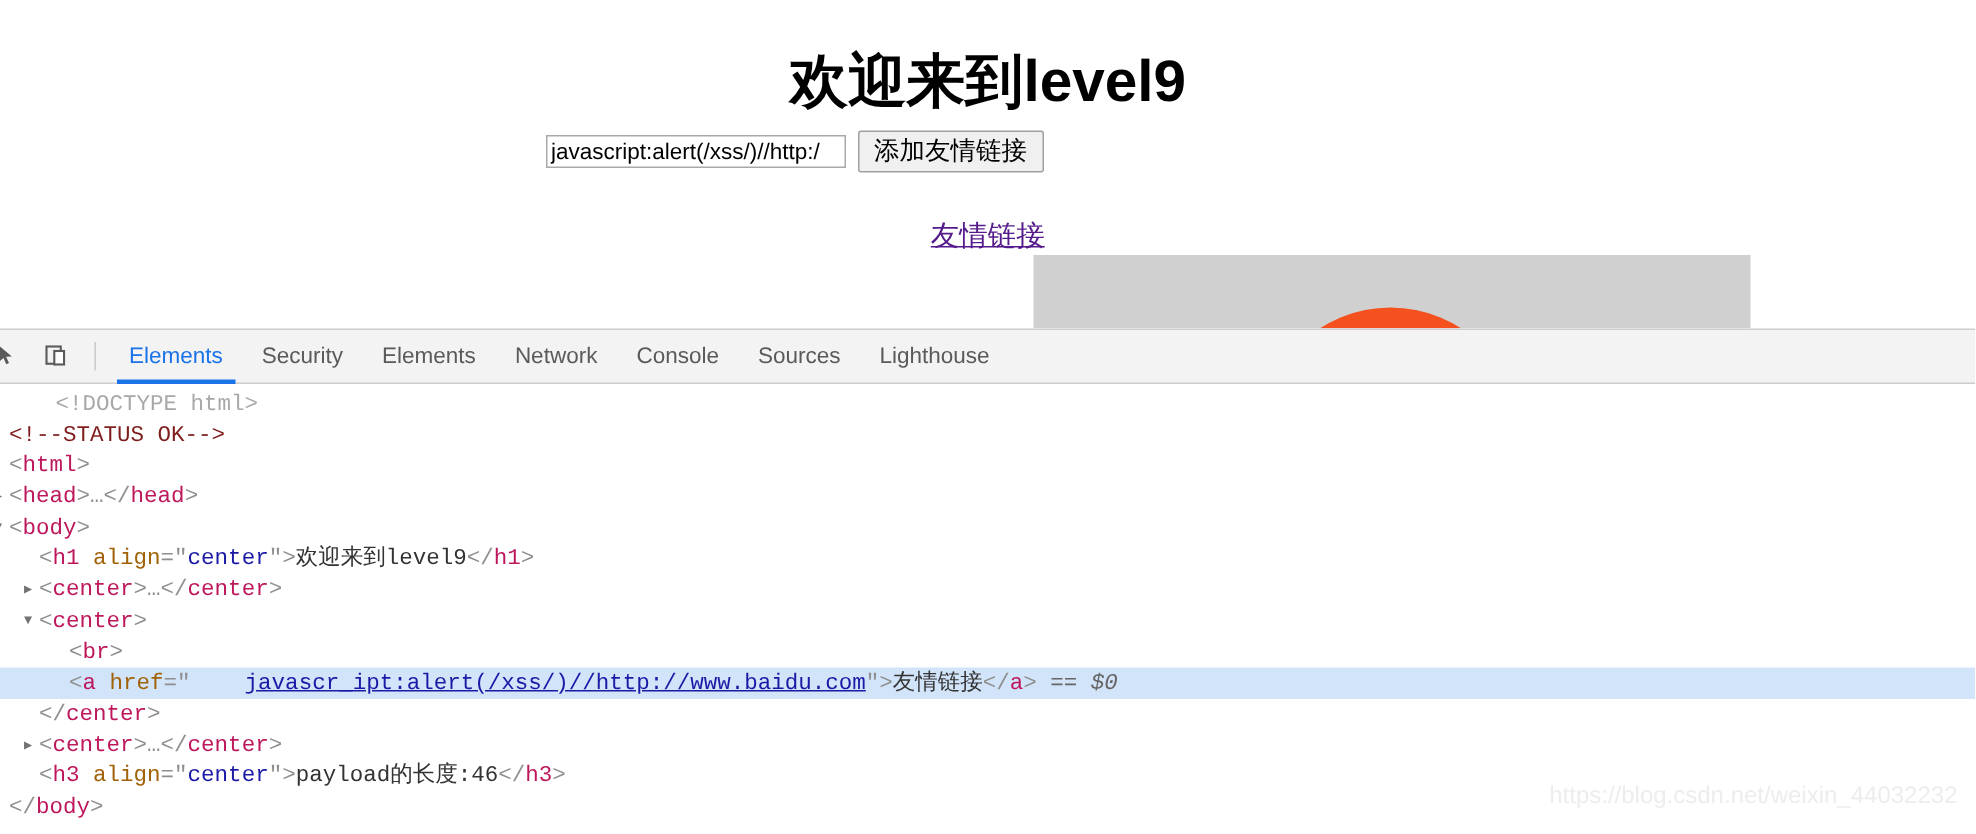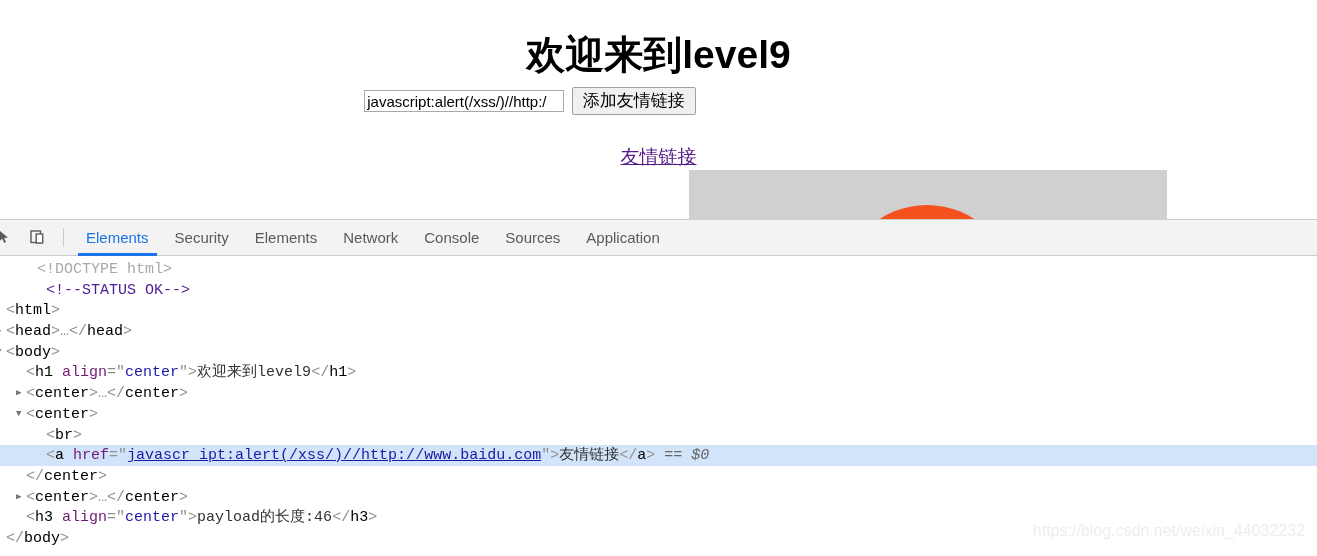--- a/index.html
+++ b/index.html
@@ -224,32 +224,33 @@
     font-size: 9px;
     color: #727272;
     vertical-align: middle;
     line-height: 20px;
     text-align: left;
     user-select: none;
   }
   .arrow.spacer { color: transparent; }
 
   .tok-punct   { color: #8f8f8f; }
-  .tok-tag     { color: #000000; }
-  .tok-attr    { color: #701a75; }
+  .tok-tag     { color: #be185d; }
+  .tok-attr    { color: #a16207; }
   .tok-value   { color: #1a1aa6; }
   .tok-text    { color: #333333; }
-  .tok-comment { color: #4c1d95; margin-left: 40px; }
+  .tok-comment { color: #7f1d1d; }
   .tok-doctype { color: #a8a8a8; margin-left: 31px; }
   .tok-ellipsis{ color: #8f8f8f; }
   .tok-dollar  { color: #666666; font-style: italic; }
 
   .href-link {
     color: #1a1aa6;
     text-decoration: underline;
+    margin-left: 36px;
   }
 
   
   #watermark {
     position: absolute;
     right: 12px;
     bottom: 16px;
     font-family: "Liberation Sans", sans-serif;
     font-size: 16px;
     color: #ededed;
@@ -298,21 +299,21 @@
 
     <div class="dt-divider"></div>
 
     <div id="devtools-tabs">
       <div class="dt-tab active">Elements</div>
       <div class="dt-tab">Security</div>
       <div class="dt-tab">Elements</div>
       <div class="dt-tab">Network</div>
       <div class="dt-tab">Console</div>
       <div class="dt-tab">Sources</div>
-      <div class="dt-tab">Application</div>
+      <div class="dt-tab">Lighthouse</div>
     </div>
   </div>
 
   <div id="dom-tree">
       <div class="dom-line"><span style="display: inline-block; margin-left: -4px;"><span class="arrow spacer">▶</span><span><span class="tok-doctype">&lt;!DOCTYPE html&gt;</span></span></span></div>
       <div class="dom-line"><span style="display: inline-block; margin-left: -4px;"><span class="arrow spacer">▶</span><span><span class="tok-comment">&lt;!--STATUS OK--&gt;</span></span></span></div>
       <div class="dom-line"><span style="display: inline-block; margin-left: -4px;"><span class="arrow spacer">▶</span><span><span class="tok-punct">&lt;</span><span class="tok-tag">html</span><span class="tok-punct">&gt;</span></span></span></div>
       <div class="dom-line"><span style="display: inline-block; margin-left: -4px;"><span class="arrow">▶</span><span><span class="tok-punct">&lt;</span><span class="tok-tag">head</span><span class="tok-punct">&gt;</span><span class="tok-ellipsis">…</span><span class="tok-punct">&lt;/</span><span class="tok-tag">head</span><span class="tok-punct">&gt;</span></span></span></div>
       <div class="dom-line"><span style="display: inline-block; margin-left: -4px;"><span class="arrow">▼</span><span><span class="tok-punct">&lt;</span><span class="tok-tag">body</span><span class="tok-punct">&gt;</span></span></span></div>
       <div class="dom-line"><span style="display: inline-block; margin-left: 16px;"><span class="arrow spacer">▶</span><span><span class="tok-punct">&lt;</span><span class="tok-tag">h1</span> <span class="tok-attr">align</span><span class="tok-punct">="</span><span class="tok-value">center</span><span class="tok-punct">"&gt;</span><span class="tok-text">欢迎来到level9</span><span class="tok-punct">&lt;/</span><span class="tok-tag">h1</span><span class="tok-punct">&gt;</span></span></span></div>

